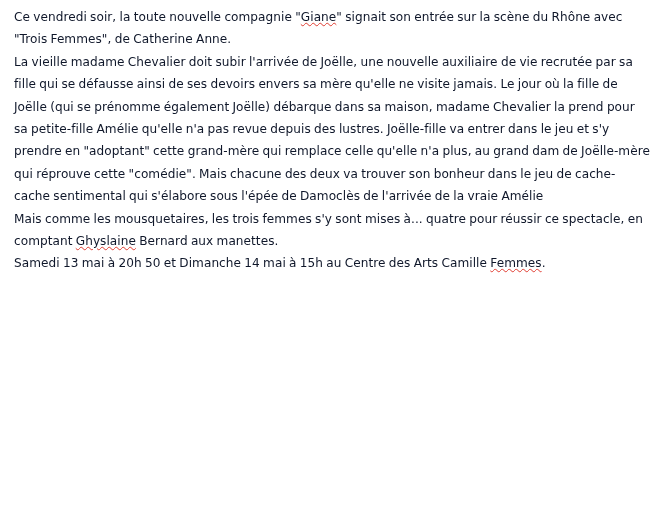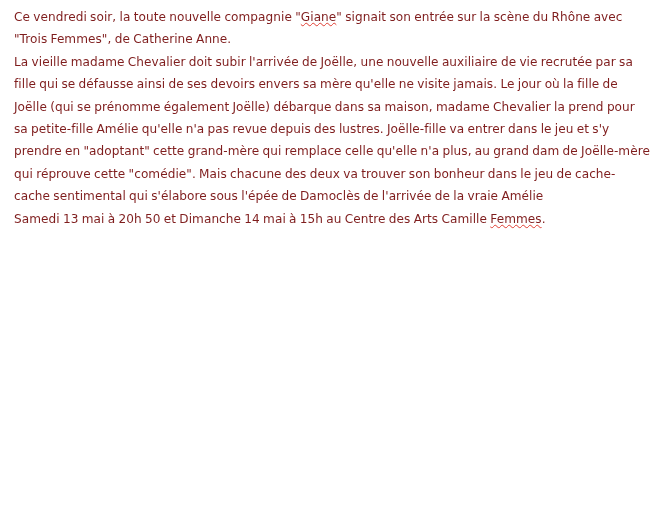--- a/index.html
+++ b/index.html
@@ -17,21 +17,21 @@
     position: relative;
     width: 662px;
     height: 517px;
     box-sizing: border-box;
     padding: 6px 12px 0 14px;
     background: #ffffff;
   }
   .para {
     font-size: 12.1px;
     line-height: 22.4px;
-    color: #7f1d1d;
+    color: #0f172a;
     text-align: left;
     margin: 0;
     letter-spacing: 0.05px;
     word-spacing: -0.6px;
   }
   .spacer {
     height: 22px;
   }
   
   .sp {
@@ -56,20 +56,23 @@
 <div id="doc">
 
   <p class="para">
     <span>Ce vendredi soir, la toute nouvelle compagnie "</span><span class="sp">Giane</span><span>" signait son entrée sur la scène du Rhône avec "Trois Femmes", de Catherine Anne.</span>
   </p>
 
   <p class="para">La vieille madame Chevalier doit subir l'arrivée de Joëlle, une nouvelle auxiliaire de vie recrutée par sa fille qui se défausse ainsi de ses devoirs envers sa mère qu'elle ne visite jamais. Le jour où la fille de Joëlle (qui se prénomme également Joëlle) débarque dans sa maison, madame Chevalier la prend pour sa petite-fille Amélie qu'elle n'a pas revue depuis des lustres. Joëlle-fille va entrer dans le jeu et s'y prendre en "adoptant" cette grand-mère qui remplace celle qu'elle n'a plus, au grand dam de Joëlle-mère qui réprouve cette "comédie". Mais chacune des deux va trouver son bonheur dans le jeu de cache-cache sentimental qui s'élabore sous l'épée de Damoclès de l'arrivée de la vraie Amélie</p>
 
 
 
+  <p class="para">
+    <span>Mais comme les mousquetaires, les trois femmes s'y sont mises à... quatre pour réussir ce spectacle, en comptant </span><span class="sp">Ghyslaine</span><span> Bernard aux manettes.</span>
+  </p>
 
 
 
   <p class="para">
     <span>Samedi 13 mai à 20h 50 et Dimanche 14 mai à 15h au Centre des Arts Camille </span><span class="sp">Femmes</span><span>.</span>
   </p>
 
   <div class="spacer"></div>
 
 

